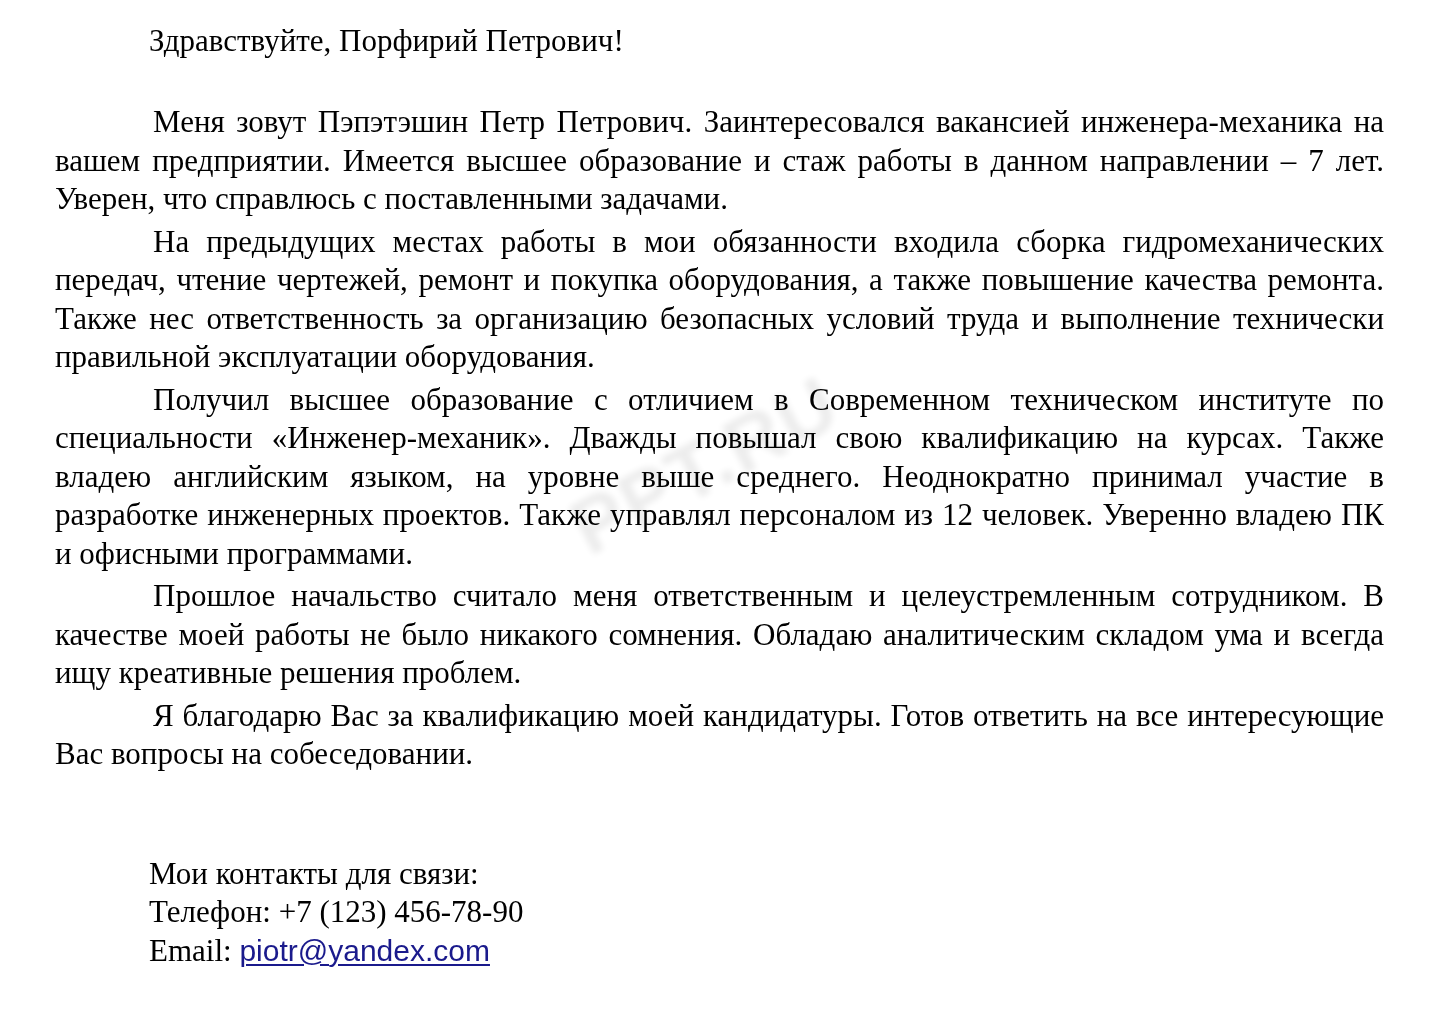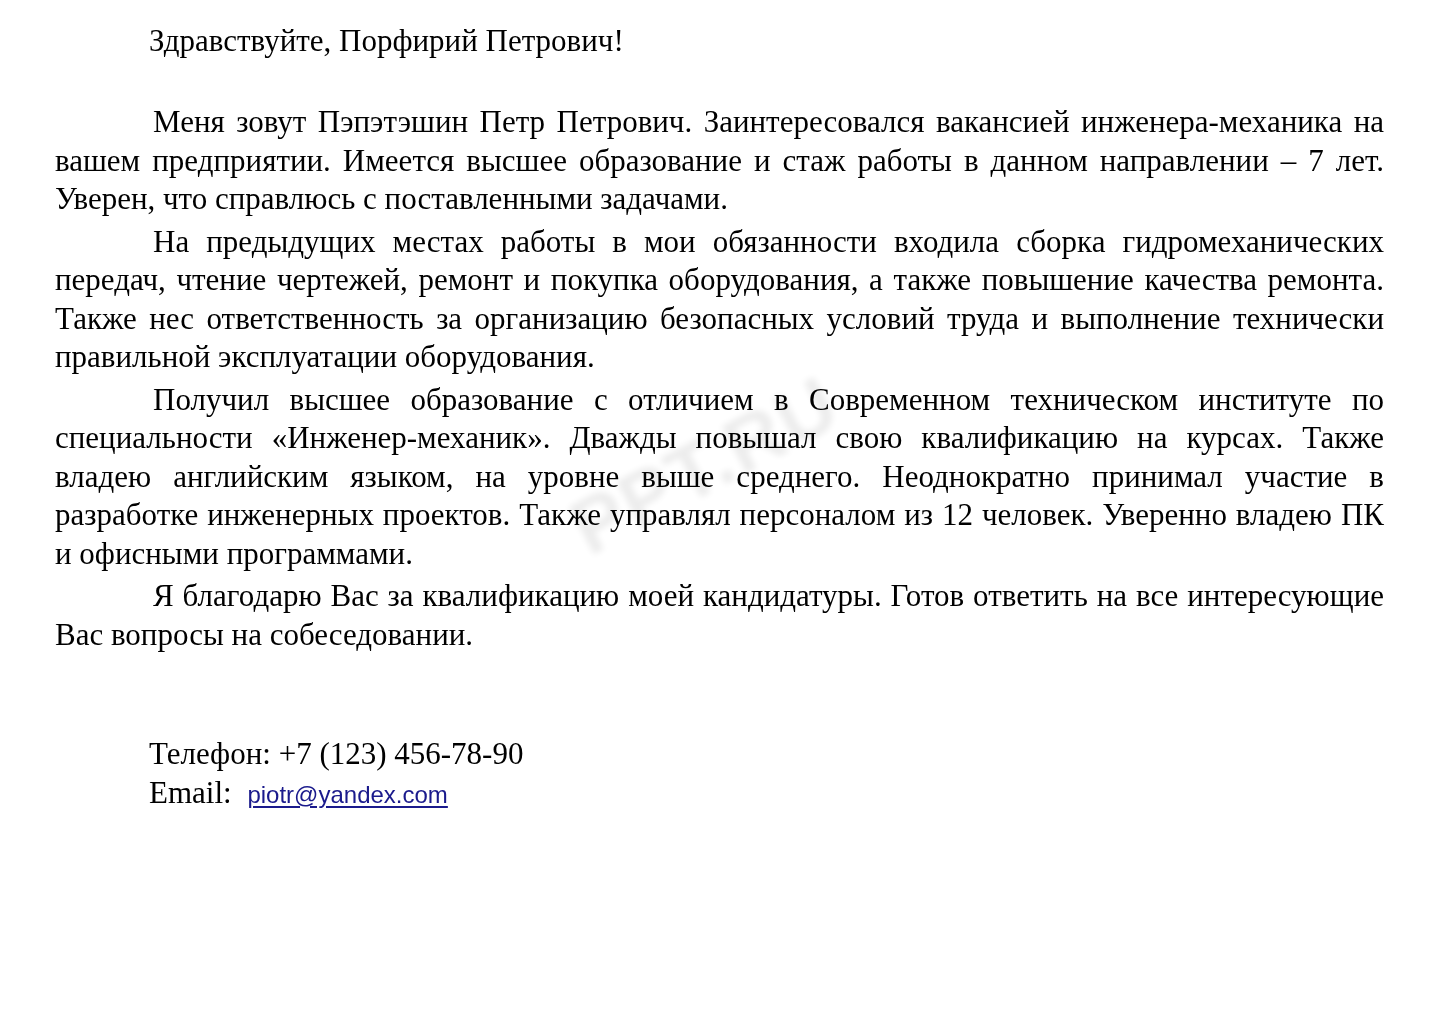--- a/index.html
+++ b/index.html
@@ -37,25 +37,24 @@
       text-indent: 98px;
     }
     .blank {
       height: 38.5px;
     }
     .contact-block {
       padding-left: 98px;
     }
     .email-link {
       font-family: "Liberation Sans", "DejaVu Sans", sans-serif;
-      font-size: 24px;
+      font-size: 30px;
       text-decoration: underline;
       text-decoration-thickness: 2px;
       text-underline-offset: 3px;
-      margin-left: 8px;
     }
     .watermark {
       position: absolute;
       left: 560px;
       top: 420px;
       font-family: "Liberation Sans", "DejaVu Sans", sans-serif;
       font-weight: bold;
       font-size: 78px;
       color: #000000;
       opacity: 0.07;
@@ -71,23 +70,25 @@
 <div class="watermark">PPT.RU</div>
 
 <div class="page">
 
   <p class="line indent-line">Здравствуйте, Порфирий Петрович!</p>
   <div class="blank"></div>
 
   <p class="para">Меня зовут Пэпэтэшин Петр Петрович. Заинтересовался вакансией инженера-механика на вашем предприятии. Имеется высшее образование и стаж работы в данном направлении – 7 лет. Уверен, что справлюсь с поставленными задачами.</p>
   <p class="para">На предыдущих местах работы в мои обязанности входила сборка гидромеханических передач, чтение чертежей, ремонт и покупка оборудования, а также повышение качества ремонта. Также нес ответственность за организацию безопасных условий труда и выполнение технически правильной эксплуатации оборудования.</p>
   <p class="para">Получил высшее образование с отличием в Современном техническом институте по специальности «Инженер-механик». Дважды повышал свою квалификацию на курсах. Также владею английским языком, на уровне выше среднего. Неоднократно принимал участие в разработке инженерных проектов. Также управлял персоналом из 12 человек. Уверенно владею ПК и офисными программами.</p>
+  <p class="para">Прошлое начальство считало меня ответственным и целеустремленным сотрудником. В качестве моей работы не было никакого сомнения. Обладаю аналитическим складом ума и всегда ищу креативные решения проблем.</p>
   <p class="para">Я благодарю Вас за квалификацию моей кандидатуры. Готов ответить на все интересующие Вас вопросы на собеседовании.</p>
 
   <div class="blank"></div>
   <div class="blank"></div>
 
   <div class="contact-block">
+    <p class="line">Мои контакты для связи:</p>
     <p class="line">Телефон: +7 (123) 456-78-90</p>
     <p class="line"><span>Email: </span><a class="email-link" style="color: rgb(26, 26, 140);">piotr@yandex.com</a></p>
   </div>
 
 </div>
 
 </body></html>

